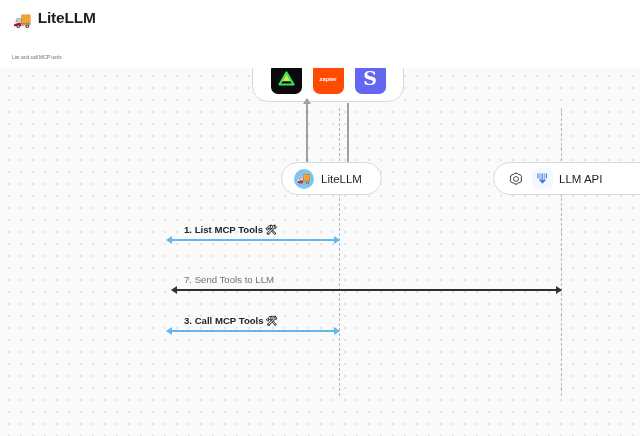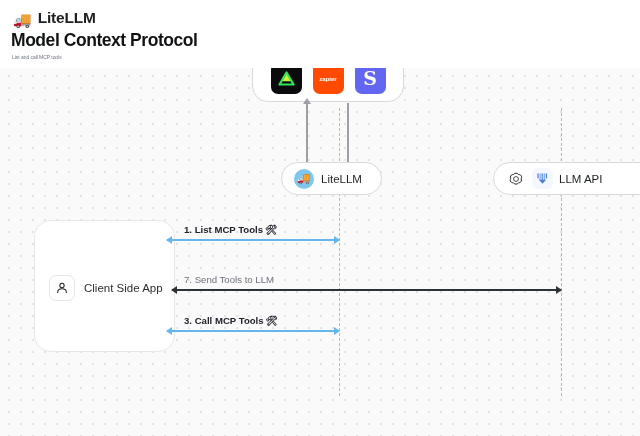--- a/index.html
+++ b/index.html
@@ -280,21 +280,20 @@
 </head>
 <body>
 
 <div id="app">
 
   <div class="brand">
     <span class="brand-logo">🚚</span>
     <span class="brand-name">LiteLLM</span>
   </div>
 
-  <div class="page-title">Model Context Protocol</div>
   <div class="page-subtitle">List and call MCP tools</div>
 
   <div class="canvas">
 
     <div class="lifeline mid"></div>
     <div class="lifeline right"></div>
 
     <div class="mcp-box">
       <div class="tool-icon black">
         <svg width="17" height="15" viewBox="0 0 17 15" aria-hidden="true">
@@ -333,31 +332,20 @@
             <rect x="8.8" y="3" width="1.6" height="11.5" rx="0.6"></rect>
             <rect x="11.6" y="3" width="1.6" height="9.6" rx="0.6" fill="#7aa6ef"></rect>
             <rect x="14.4" y="3" width="1.6" height="7" rx="0.6"></rect>
           </g>
           <path d="M5.2 11.5 10 17l4.8-5.5z" fill="#4a7fe0"></path>
         </svg>
       </span>
       <span class="node-label">LLM API</span>
     </div>
 
-    <div class="client-box">
-      <div class="client-inner">
-        <span class="person-chip">
-          <svg width="14" height="14" viewBox="0 0 20 20" aria-hidden="true">
-            <circle cx="10" cy="6.4" r="3.1" fill="none" stroke="#22262b" stroke-width="1.5"></circle>
-            <path d="M3.8 16.4c0-3.4 2.8-5.2 6.2-5.2s6.2 1.8 6.2 5.2" fill="none" stroke="#22262b" stroke-width="1.5" stroke-linecap="round"></path>
-          </svg>
-        </span>
-        <span class="client-label">Client Side App</span>
-      </div>
-    </div>
 
     <div class="flow flow-1" style="left:167px; top:171px; width:172px; height:2px;text-align:right;">
       <div class="flow-line"></div>
       <span class="flow-head left"></span>
       <span class="flow-head right"></span>
       <span class="flow-label label-dark" style="left:17px; top:-15px;"><span>1. List MCP Tools</span><span class="tools-glyph">🛠</span></span>
     </div>
 
     <div class="flow flow-2" style="left:172px; top:221px; width:389px; height:2px;">
       <div class="flow-line"></div>

